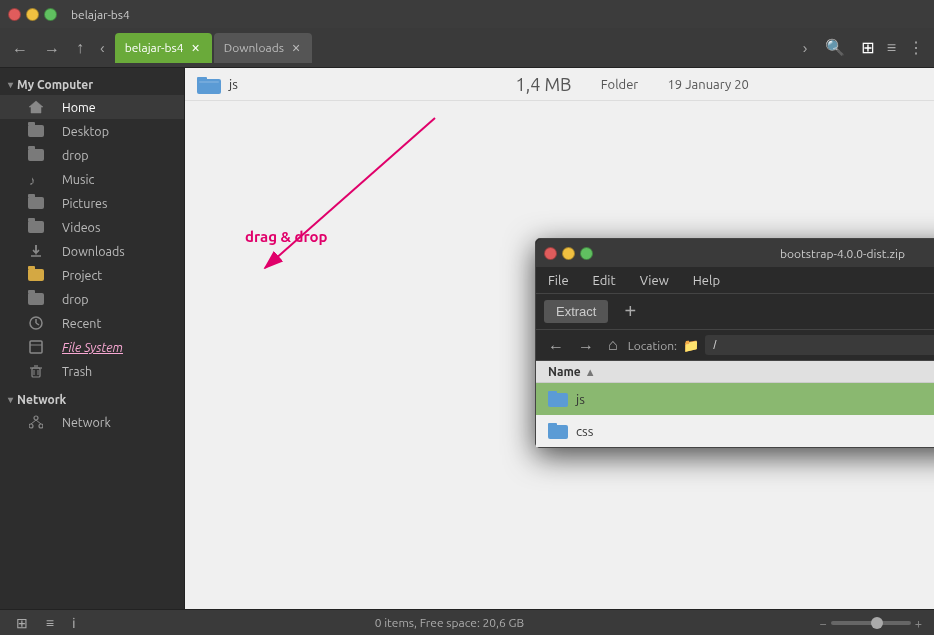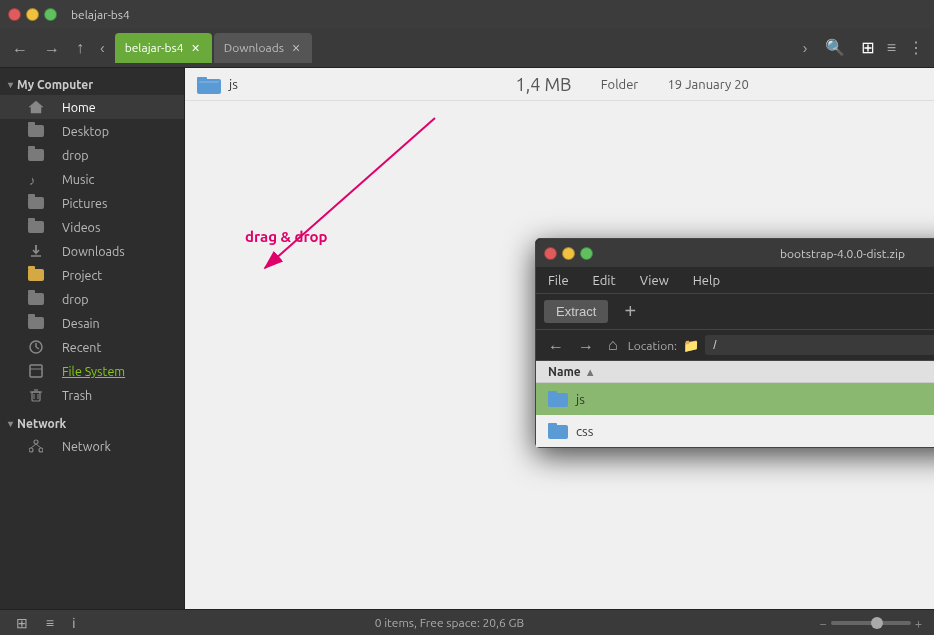--- a/index.html
+++ b/index.html
@@ -201,35 +201,29 @@
       <span>Project</span>
     </div>
     <div class="sidebar-item">
       <span class="sidebar-icon">
           <div class="folder-icon"></div>
         </span>
       <span>drop</span>
     </div>
     <div class="sidebar-item">
       <span class="sidebar-icon">
-          <div class="folder-icon"></div>
-        </span>
-      <span>Desain</span>
-    </div>
-    <div class="sidebar-item">
-      <span class="sidebar-icon">
         <svg width="14" height="14" viewBox="0 0 14 14">
             <circle cx="7" cy="7" r="6" fill="none" stroke="#888" stroke-width="1.5"></circle>
             <line x1="7" y1="3" x2="7" y2="7" stroke="#888" stroke-width="1.5"></line>
             <line x1="7" y1="7" x2="10" y2="9" stroke="#888" stroke-width="1.5"></line>
           </svg>
       </span>
       <span>Recent</span>
     </div>
-    <div class="sidebar-item" style="color:#84cc16;">
+    <div class="sidebar-item" style="color:#f9a8d4;font-style:italic;">
       <span class="sidebar-icon">
         <svg width="14" height="14" viewBox="0 0 14 14">
             <rect x="1" y="1" width="12" height="12" rx="1" fill="none" stroke="#888" stroke-width="1.5"></rect>
             <line x1="1" y1="5" x2="13" y2="5" stroke="#888" stroke-width="1"></line>
           </svg>
       </span>
       <span style="text-decoration:underline;">File System</span>
     </div>
     <div class="sidebar-item">
       <span class="sidebar-icon">

